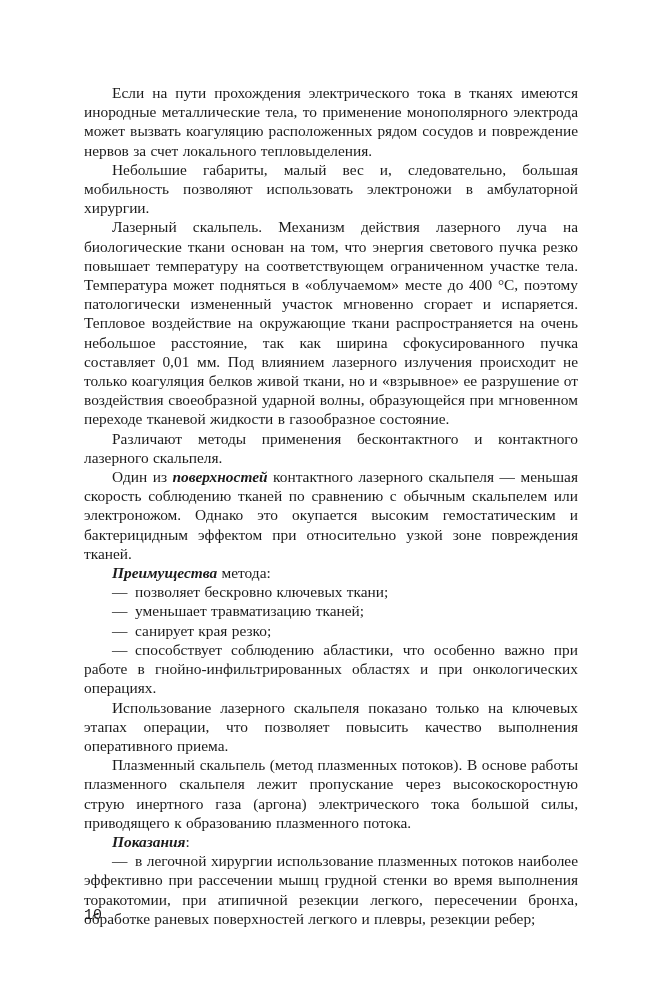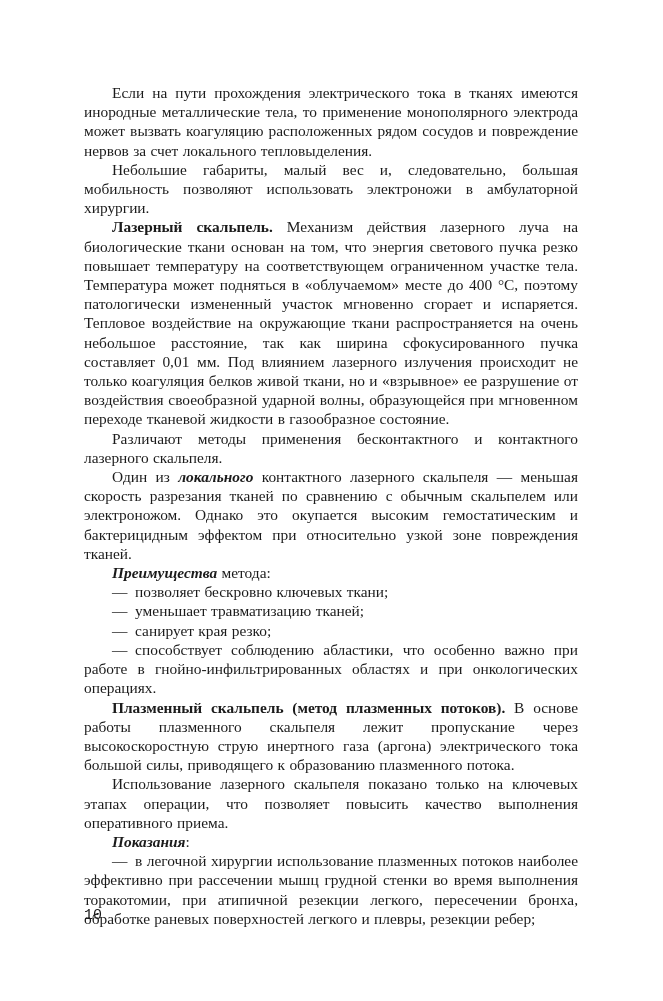--- a/index.html
+++ b/index.html
@@ -21,21 +21,21 @@
   }
   .text p {
     margin: 0;
     font-size: 15.4px;
     line-height: 19.2px;
     text-align: justify;
     text-indent: 28px;
     word-spacing: 0.5px;
   }
   .lead {
-    font-weight: bold;
+    font-weight: normal;
     font-style: normal;
   }
   .bi {
     font-weight: bold;
     font-style: italic;
   }
   .pagenum {
     position: absolute;
     left: 84px;
     top: 906px;
@@ -51,32 +51,32 @@
   <div class="text">
 
     <p><span>Если на пути прохождения электрического тока в тканях имеются инородные металлические тела, то применение монополярного электрода может вызвать коагуляцию расположенных рядом сосудов и повреждение нервов за счет локального тепловыделения.</span></p>
 
     <p><span>Небольшие габариты, малый вес и, следовательно, большая мобильность позволяют использовать электроножи в амбулаторной хирургии.</span></p>
 
     <p><b class="lead">Лазерный скальпель.</b><span> Механизм действия лазерного луча на биологические ткани основан на том, что энергия светового пучка резко повышает температуру на соответствующем ограниченном участке тела. Температура может подняться в «облучаемом» месте до 400 °С, поэтому патологически измененный участок мгновенно сгорает и испаряется. Тепловое воздействие на окружающие ткани распространяется на очень небольшое расстояние, так как ширина сфокусированного пучка составляет 0,01 мм. Под влиянием лазерного излучения происходит не только коагуляция белков живой ткани, но и «взрывное» ее разрушение от воздействия своеобразной ударной волны, образующейся при мгновенном переходе тканевой жидкости в газообразное состояние.</span></p>
 
     <p><span>Различают методы применения бесконтактного и контактного лазерного скальпеля.</span></p>
 
-    <p><span>Один из </span><span class="bi">локального</span><span> контактного лазерного скальпеля — меньшая скорость разрезания тканей по сравнению с обычным скальпелем или электроножом. Однако это окупается высоким гемостатическим и бактерицидным эффектом при относительно узкой зоне повреждения тканей.</span></p>
+    <p><span>Один из </span><span class="bi">поверхностей</span><span> контактного лазерного скальпеля — меньшая скорость соблюдению тканей по сравнению с обычным скальпелем или электроножом. Однако это окупается высоким гемостатическим и бактерицидным эффектом при относительно узкой зоне повреждения тканей.</span></p>
 
     <p><span class="bi">Преимущества</span><span> метода:</span></p>
 
     <p class="li">— позволяет бескровно ключевых ткани;</p>
     <p class="li">— уменьшает травматизацию тканей;</p>
     <p class="li">— санирует края резко;</p>
     <p class="li">— способствует соблюдению абластики, что особенно важно при работе в гнойно-инфильтрированных областях и при онкологических операциях.</p>
 
+    <p><span>Использование лазерного скальпеля показано только на ключевых этапах операции, что позволяет повысить качество выполнения оперативного приема.</span></p>
+
     <p><b class="lead">Плазменный скальпель (метод плазменных потоков).</b><span> В основе работы плазменного скальпеля лежит пропускание через высокоскоростную струю инертного газа (аргона) электрического тока большой силы, приводящего к образованию плазменного потока.</span></p>
-
-    <p><span>Использование лазерного скальпеля показано только на ключевых этапах операции, что позволяет повысить качество выполнения оперативного приема.</span></p>
 
     <p><span class="bi">Показания</span><span>:</span></p>
 
     <p class="li">— в легочной хирургии использование плазменных потоков наиболее эффективно при рассечении мышц грудной стенки во время выполнения торакотомии, при атипичной резекции легкого, пересечении бронха, обработке раневых поверхностей легкого и плевры, резекции ребер;</p>
 
   </div>
 
   <div class="pagenum">10</div>
 </div>
 

